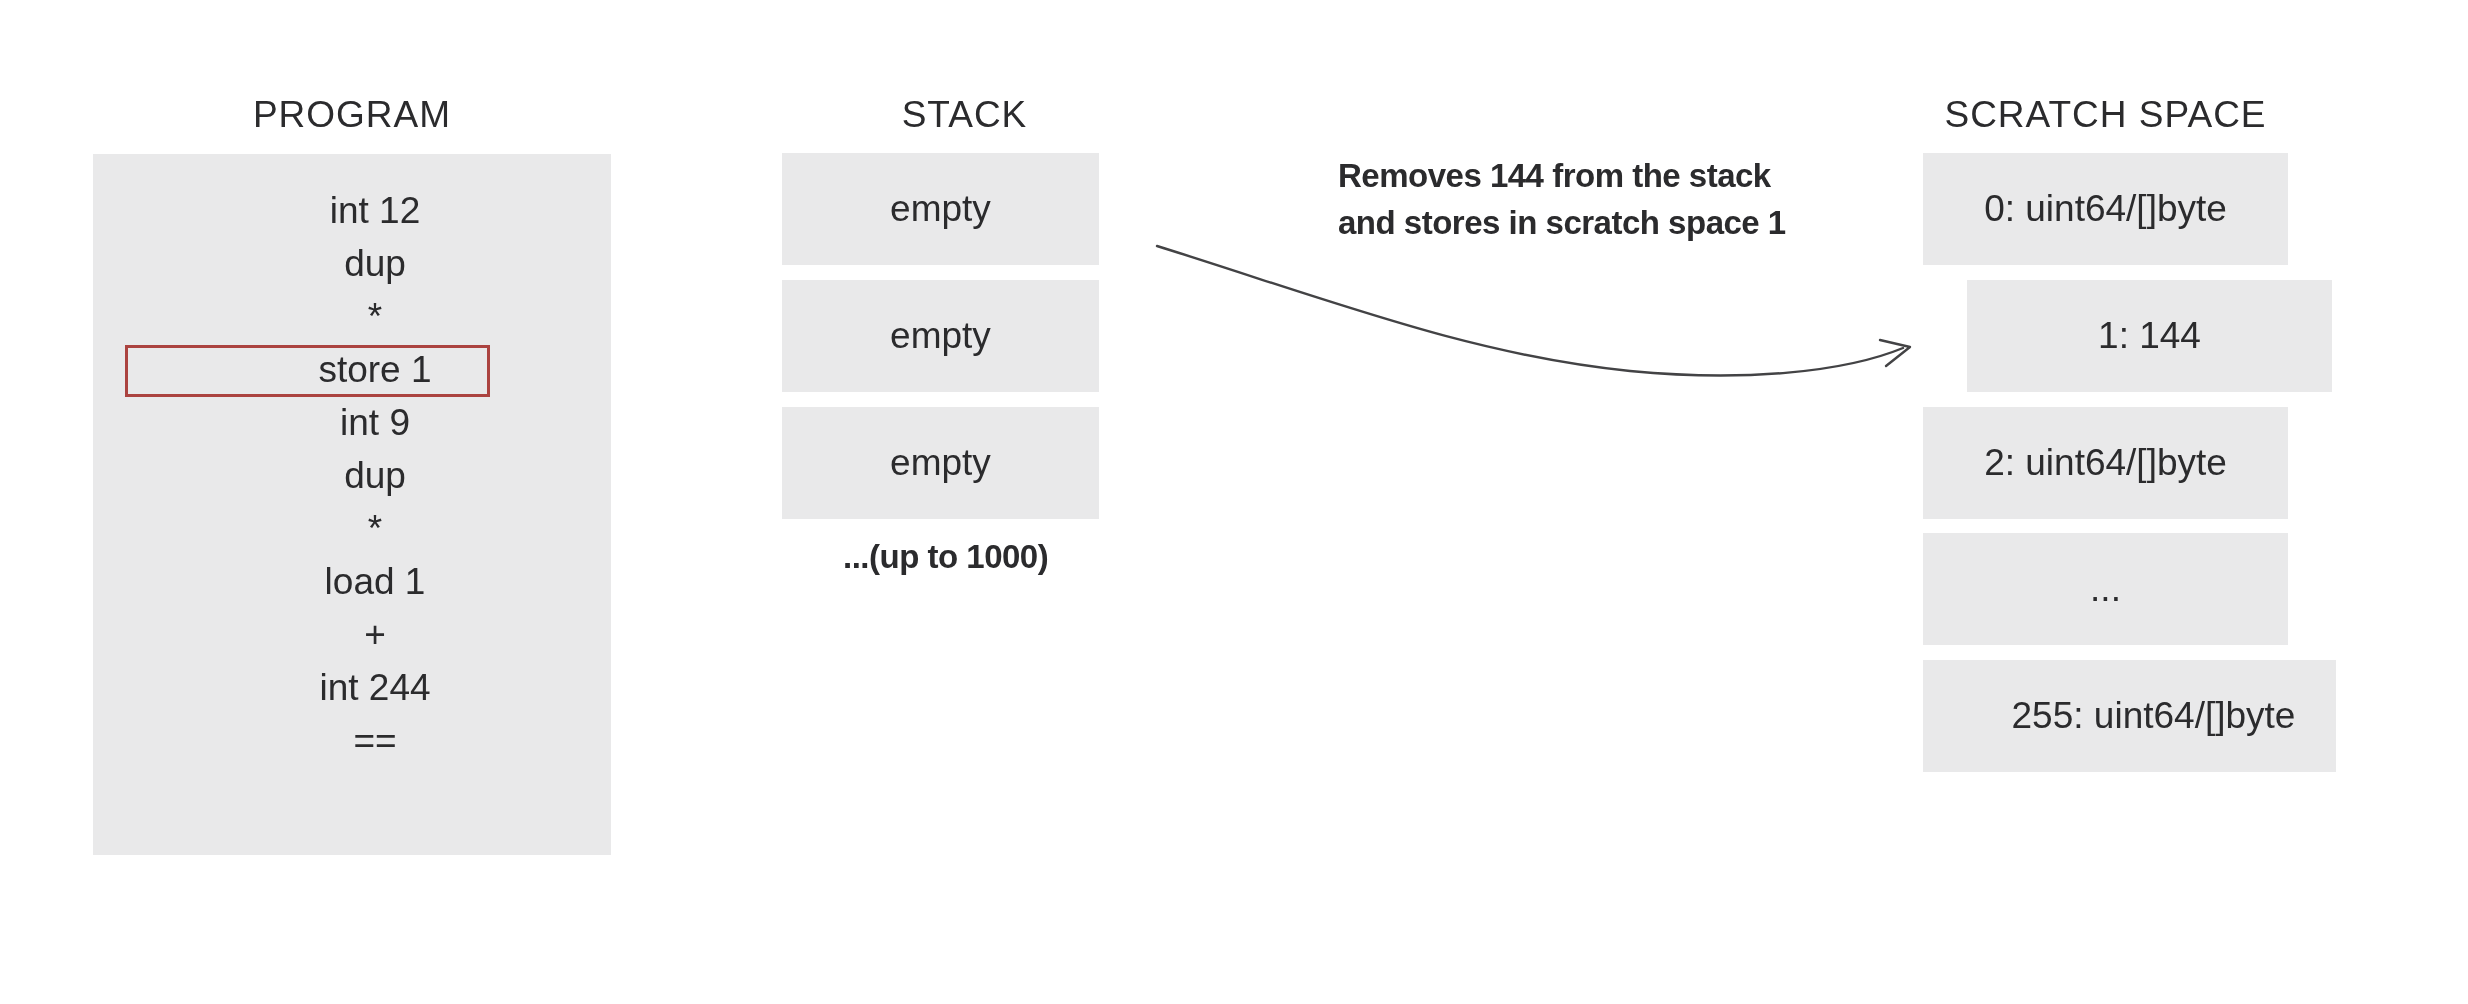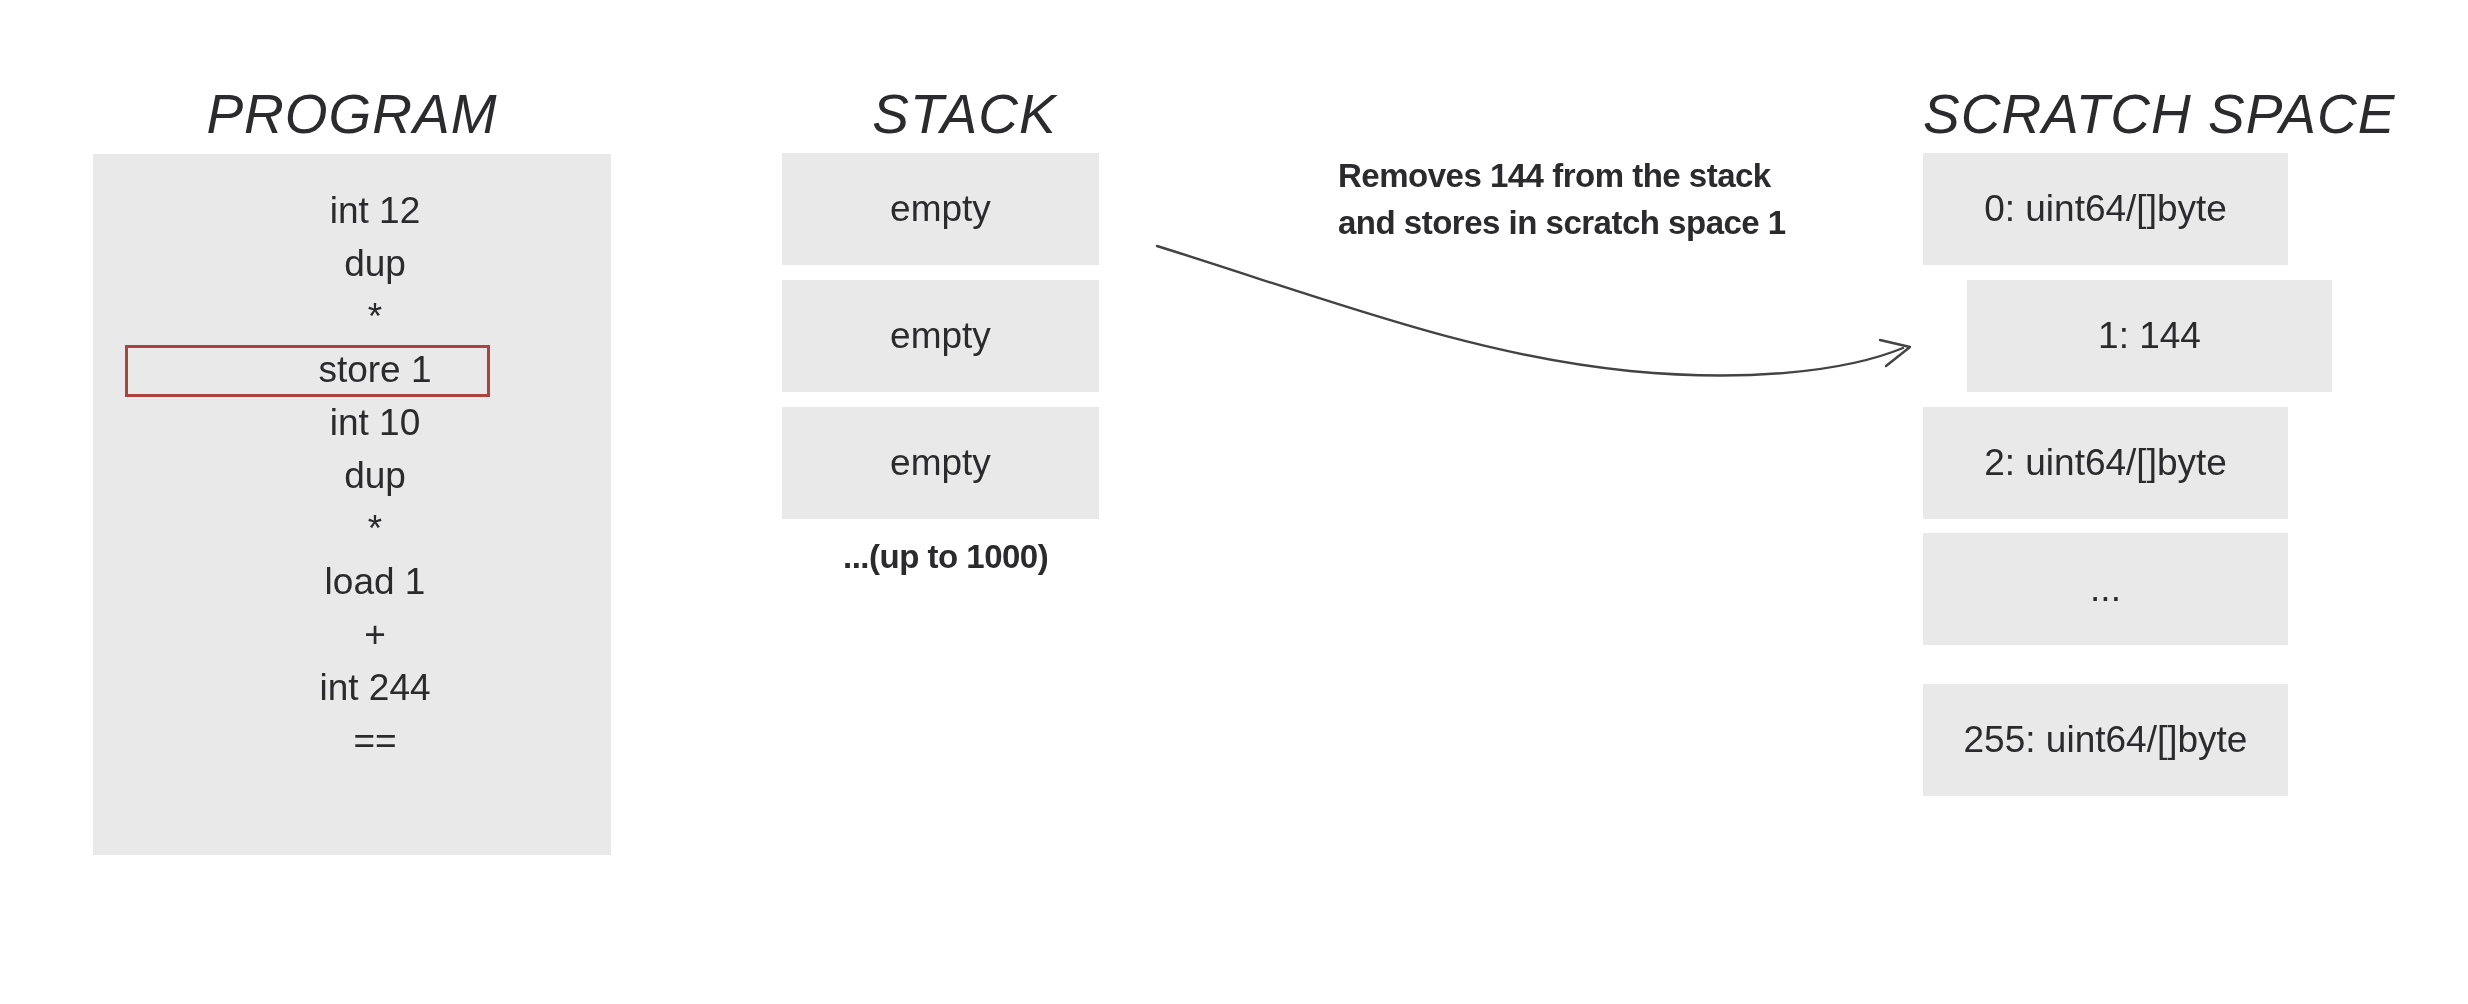--- a/index.html
+++ b/index.html
@@ -7,27 +7,26 @@
     position:relative;
     width:2468px;height:1004px;
     background:#ffffff;
     font-family:"Liberation Sans", sans-serif;
     color:#29292b;
     overflow:hidden;
   }
   .col-title{
     position:absolute;
     text-align:center;
-    font-size:55px;
+    font-size:37px;
     line-height:45px;
     font-weight:400;
     letter-spacing:1px;
     color:#2b2b2d;
     white-space:nowrap;
-    font-style:italic;
   }
   .gray-box{
     position:absolute;
     background:#e9e9ea;
   }
   .slot{
     display:flex;
     align-items:center;
     justify-content:center;
     font-size:37px;
@@ -90,21 +89,21 @@
 
 <div id="canvas">
 
   <div class="col-title" style="left:93px;top:92px;width:518px;">PROGRAM</div>
 
   <div class="gray-box" id="program-box">
     <div class="prog-line">int 12</div>
     <div class="prog-line">dup</div>
     <div class="prog-line">*</div>
     <div class="prog-line">store 1</div>
-    <div class="prog-line">int 10</div>
+    <div class="prog-line">int 9</div>
     <div class="prog-line">dup</div>
     <div class="prog-line">*</div>
     <div class="prog-line">load 1</div>
     <div class="prog-line">+</div>
     <div class="prog-line">int 244</div>
     <div class="prog-line">==</div>
     <div id="store-highlight"></div>
   </div>
 
   <div class="col-title" style="left:782px;top:92px;width:365px;">STACK</div>
@@ -124,15 +123,15 @@
     <path d="M 1157 246 C 1330 300, 1470 355, 1630 371 C 1745 382, 1845 372, 1903 348" fill="none" stroke="#434345" stroke-width="2.4" stroke-linecap="round"></path>
     <path d="M 1880 340 L 1910 347 L 1886 366" fill="none" stroke="#434345" stroke-width="2.4" stroke-linecap="round" stroke-linejoin="round"></path>
   </svg>
 
   <div class="col-title" style="left:1923px;top:92px;width:365px;">SCRATCH SPACE</div>
 
   <div class="gray-box slot scratch-slot" style="top:153px;">0: uint64/[]byte</div>
   <div class="gray-box slot scratch-slot" style="top:280px;margin-left:44px;">1: 144</div>
   <div class="gray-box slot scratch-slot" style="top:407px;">2: uint64/[]byte</div>
   <div class="gray-box slot scratch-slot" style="top:533px;">...</div>
-  <div class="gray-box slot scratch-slot" style="top:684px;">255: uint64/[]byte</div>
+  <div class="gray-box slot scratch-slot" style="top:660px;padding-left:48px;">255: uint64/[]byte</div>
 
 </div>
 
 </body></html>

